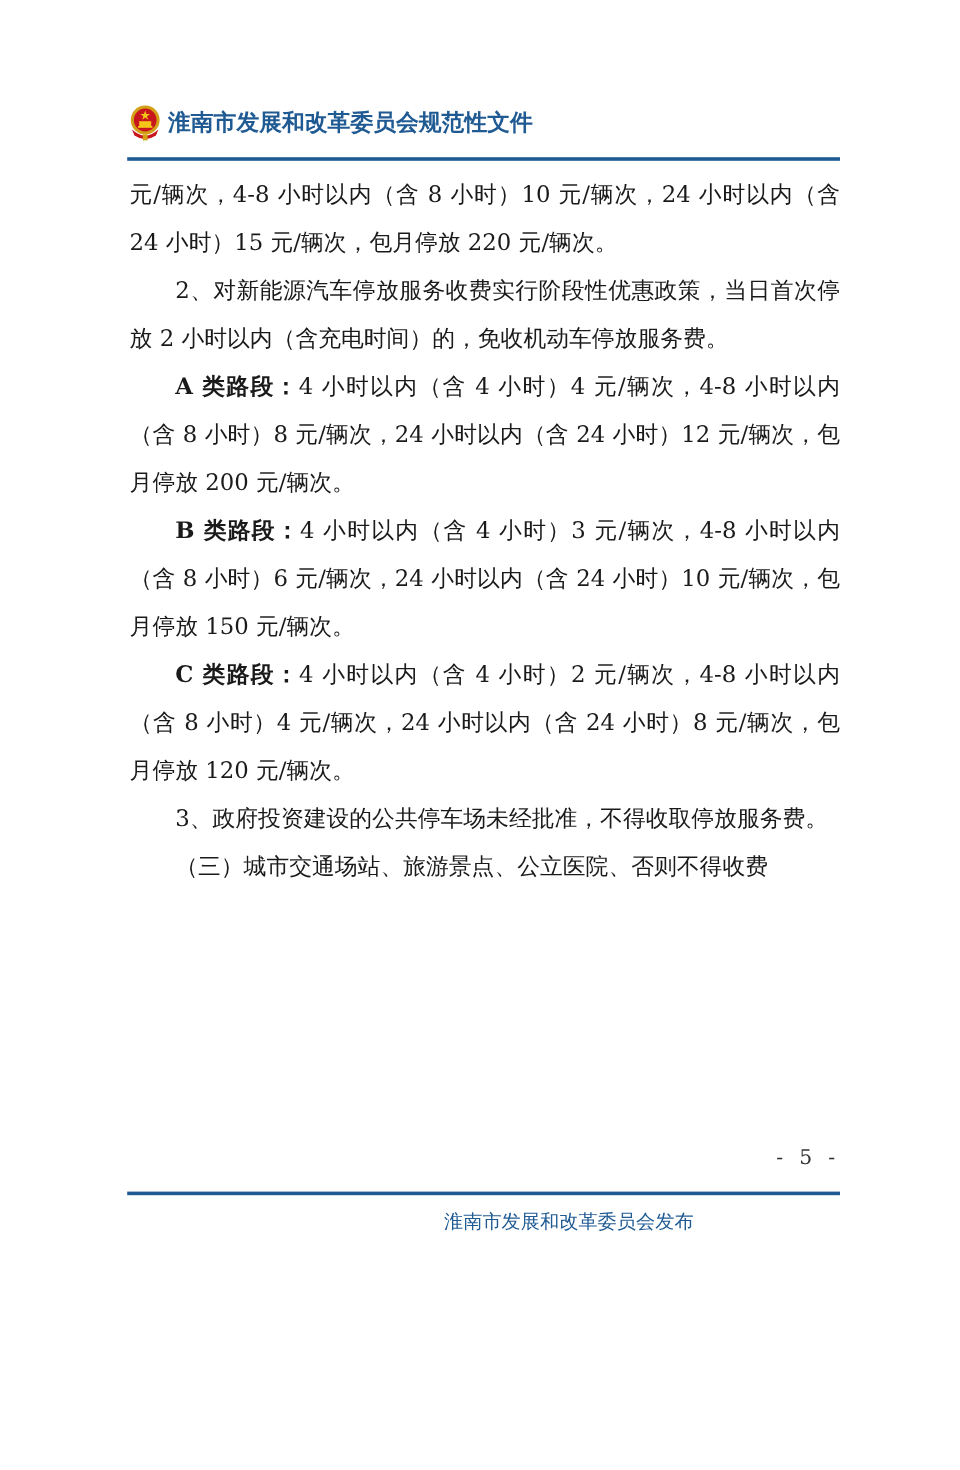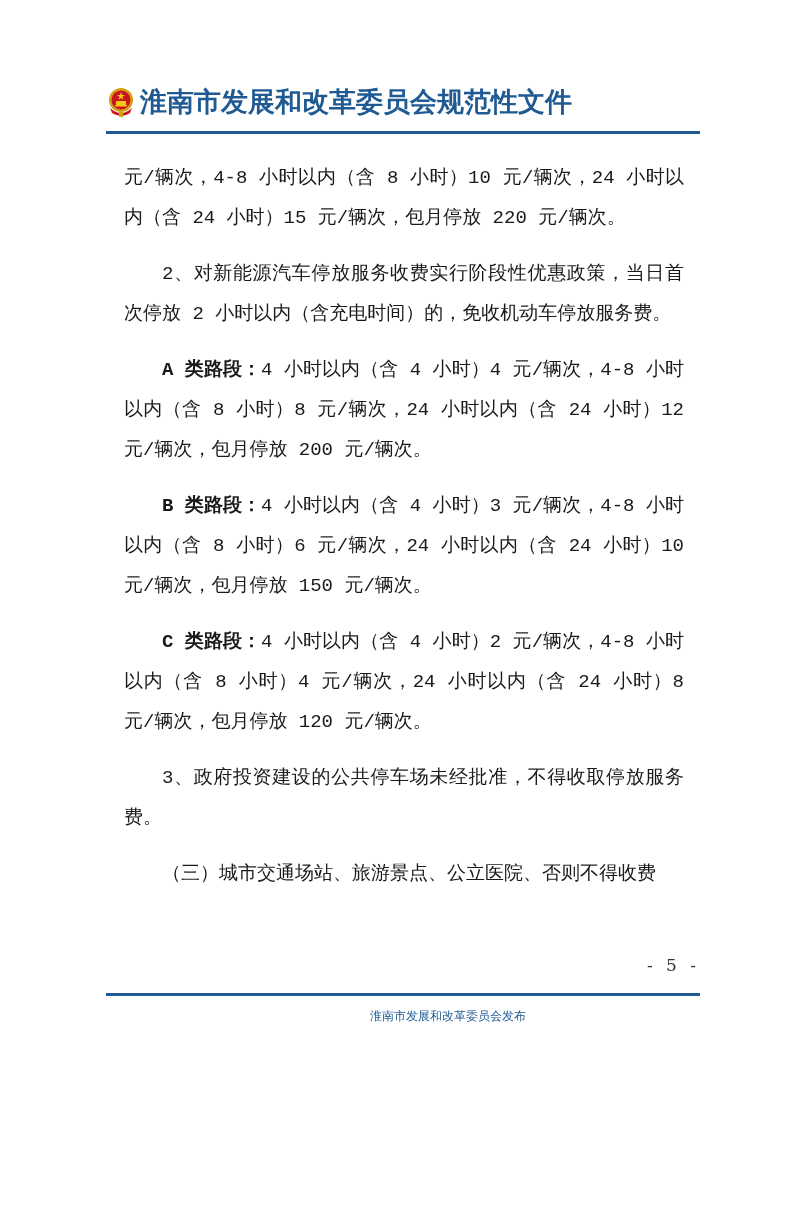--- a/index.html
+++ b/index.html
@@ -24,21 +24,21 @@
       align-items: center;
     }
     .emblem {
       width: 30px;
       height: 32px;
       margin-right: 4px;
       display: block;
     }
     .header-title {
       font-family: "DejaVu Sans", "Liberation Sans", sans-serif;
-      font-size: 27px;
+      font-size: 19px;
       font-weight: bold;
       color: #1f5a93;
       letter-spacing: 0px;
       white-space: nowrap;
     }
     .rule-top {
       position: absolute;
       left: 106px;
       top: 131px;
       width: 594px;
@@ -47,24 +47,23 @@
     }
     .content {
       position: absolute;
       left: 108px;
       top: 142px;
       width: 592px;
       font-size: 19px;
       line-height: 40px;
     }
     .p {
-      margin: 16px;
+      margin: 0;
       text-align: justify;
       text-align-last: left;
-      font-family: Liberation Mono, monospace;
     }
     .indent {
       text-indent: 38px;
     }
     .bold {
       font-weight: bold;
     }
     .page-num {
       position: absolute;
       top: 955px;
@@ -81,21 +80,21 @@
       top: 993px;
       width: 594px;
       height: 3px;
       background: #1f5a93;
     }
     .footer {
       position: absolute;
       left: 370px;
       top: 1008px;
       font-family: Liberation Mono, monospace;
-      font-size: 12px;
+      font-size: 16px;
       color: #1f5a93;
       white-space: nowrap;
     }
   </style>
 </head>
 <body>
 
 <div class="header">
   <svg class="emblem" viewBox="0 0 30 32">
     <circle cx="15" cy="14" r="12" fill="#d4a017"></circle>

